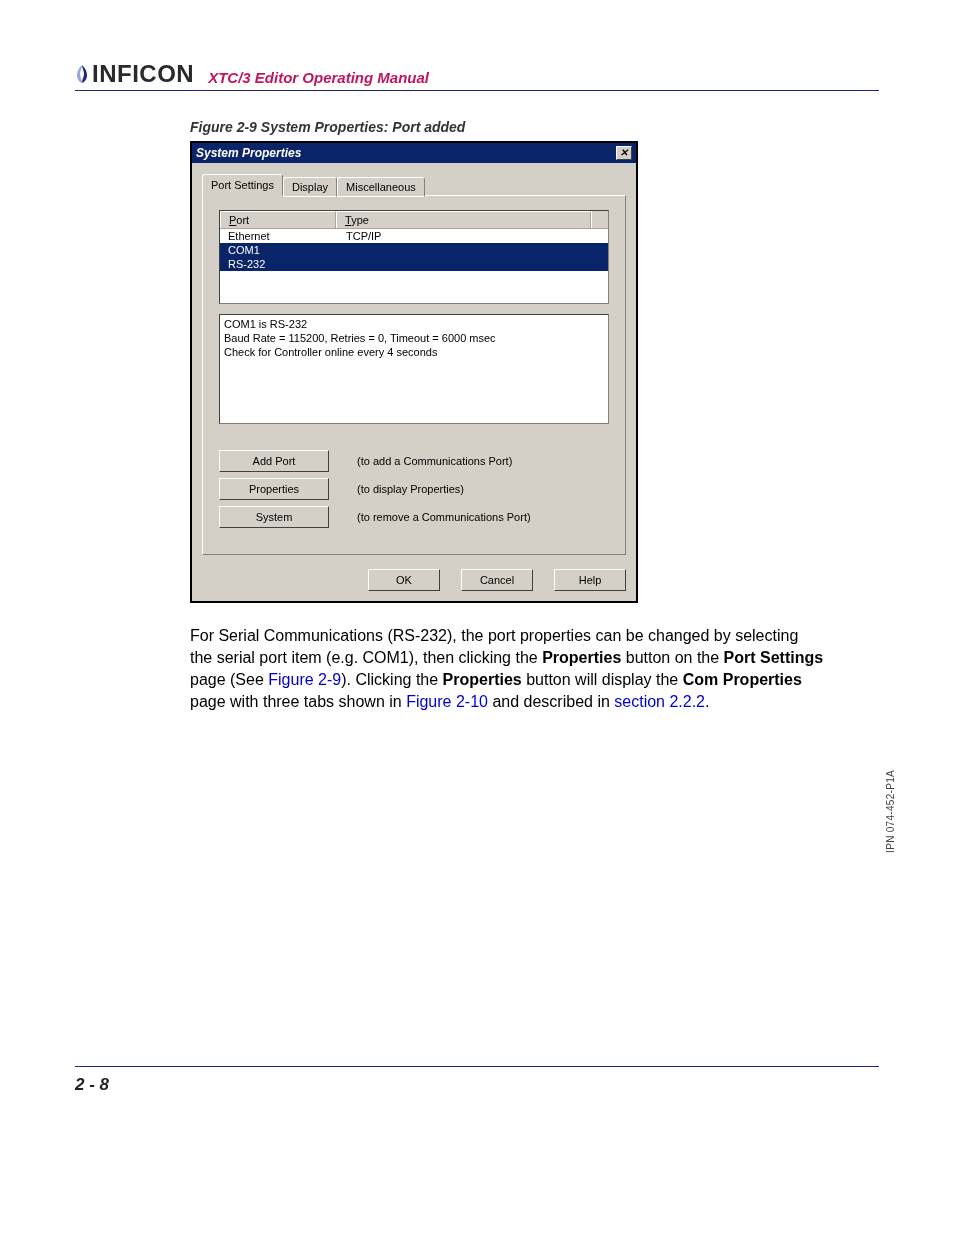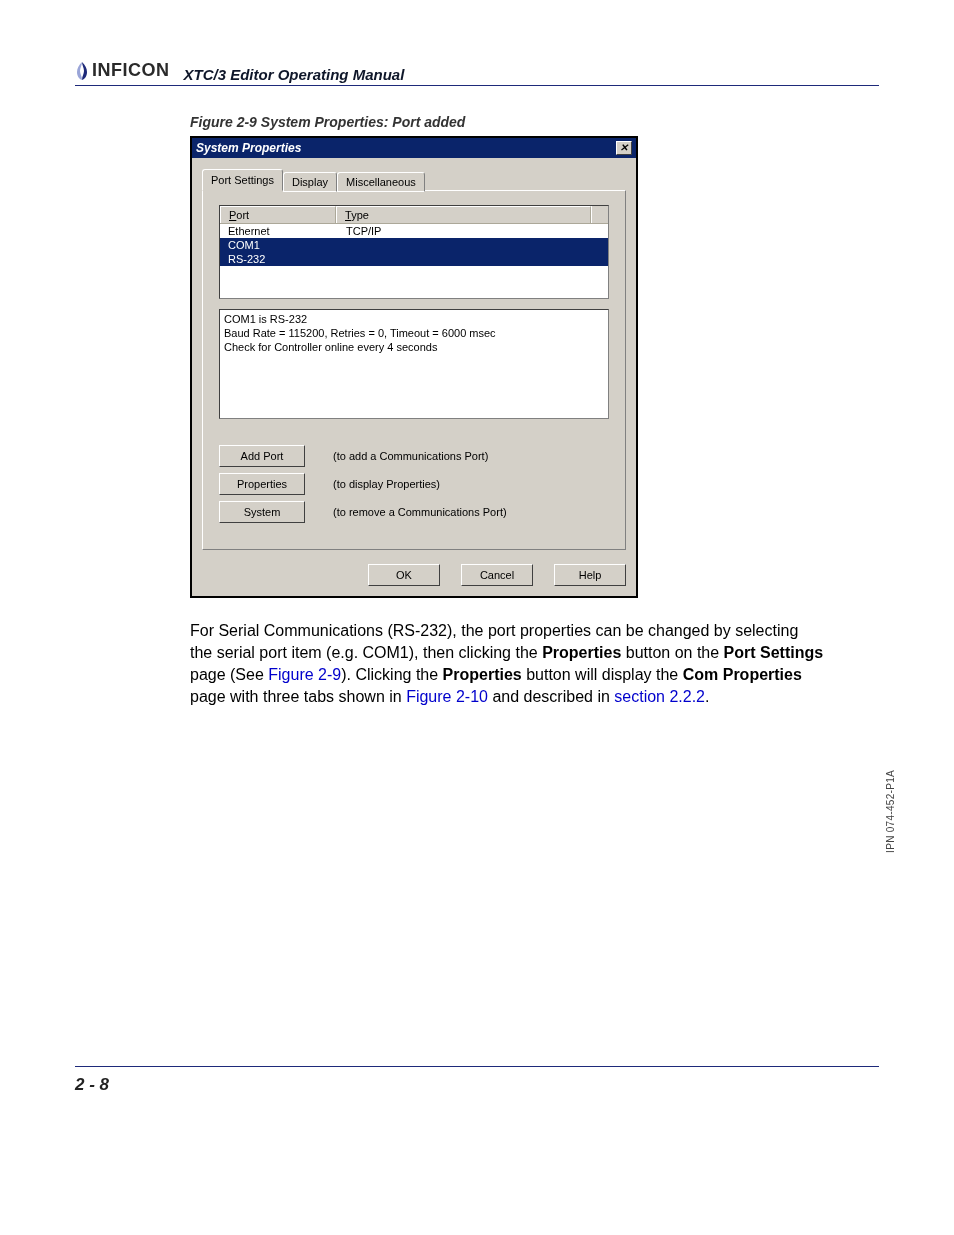--- a/index.html
+++ b/index.html
@@ -23,35 +23,35 @@
     align-items: baseline;
     border-bottom: 1.5px solid #1e2a7a;
     padding-bottom: 2px;
     margin-bottom: 28px;
   }
   .logo {
     display: flex;
     align-items: center;
     font-family: Arial, sans-serif;
     font-weight: bold;
-    font-size: 18px;
+    font-size: 24px;
     color: #2a2a2a;
     letter-spacing: 0.5px;
     margin-right: 14px;
   }
   .logo-icon {
     width: 14px;
     height: 18px;
     margin-right: 3px;
   }
   .doc-title {
     font-style: italic;
     font-weight: bold;
     font-size: 15px;
-    color: #0f172a;
+    color: #be185d;
   }
   .figure-caption {
     font-style: italic;
     font-weight: bold;
     font-size: 14px;
     color: #333;
     margin-left: 115px;
     margin-bottom: 6px;
   }
   
@@ -183,21 +183,21 @@
     font-size: 11px;
     line-height: 14px;
     margin-bottom: 26px;
   }
   .btn-row {
     display: flex;
     align-items: center;
     margin-bottom: 6px;
   }
   .win-btn {
-    width: 86px;
+    width: 110px;
     height: 22px;
     background: #d4d0c8;
     border: 1px solid #404040;
     border-top-color: #fff;
     border-left-color: #fff;
     font-family: Tahoma, Arial, sans-serif;
     font-size: 11px;
     cursor: default;
     padding: 0;
   }

